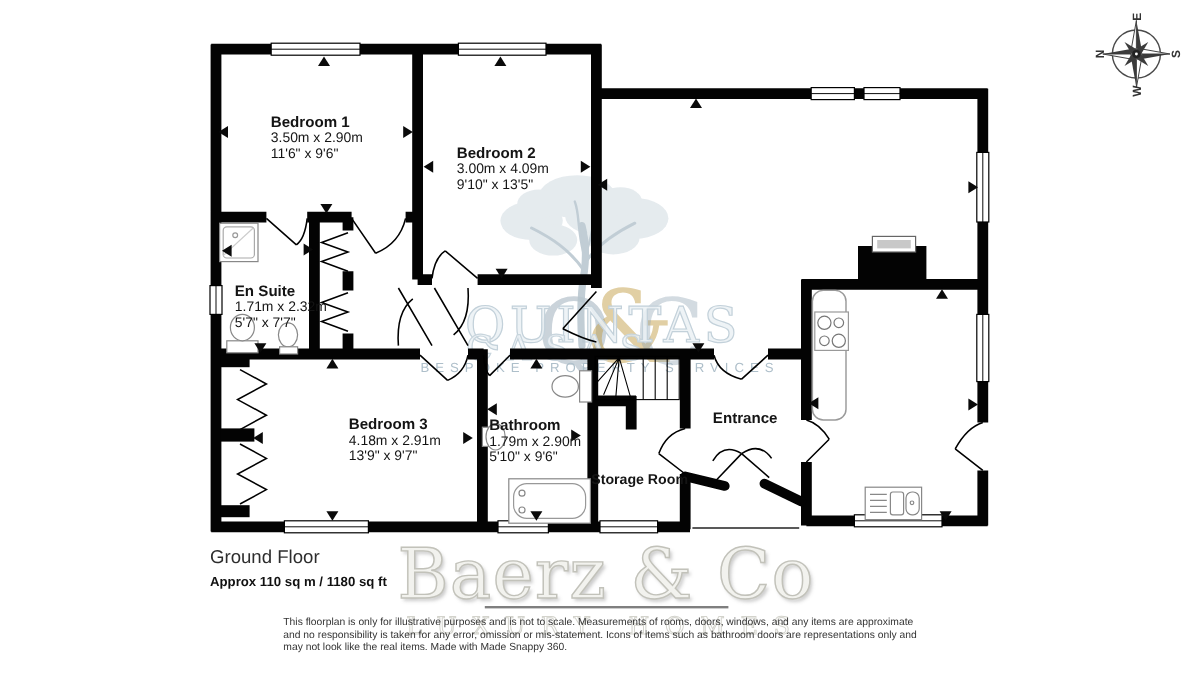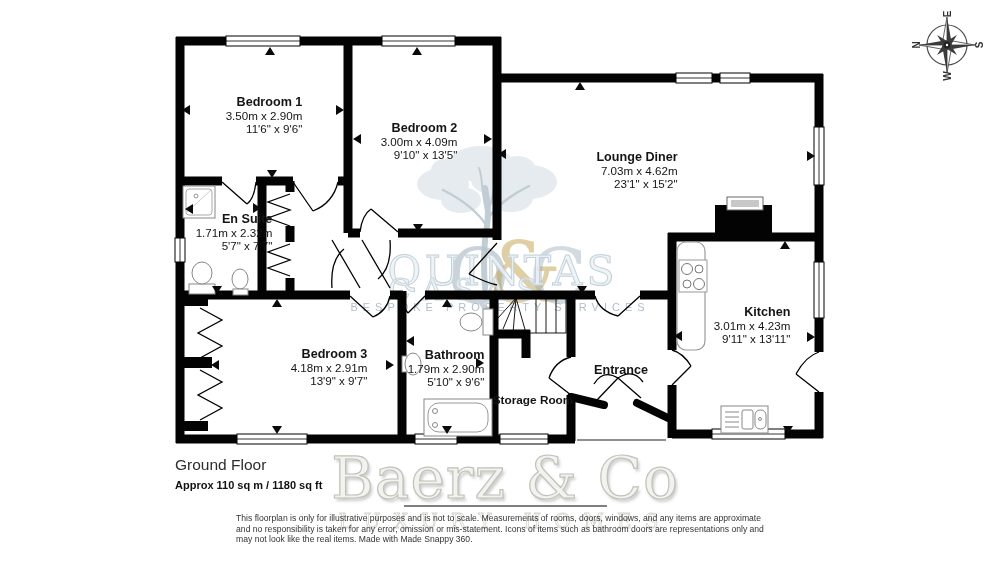--- a/index.html
+++ b/index.html
@@ -4,21 +4,21 @@
 <style>
   html,body{margin:0;padding:0;background:#fff;width:1000px;height:562px;overflow:hidden;
             font-family:"Liberation Sans", sans-serif;}
   #stage{position:relative;width:1000px;height:562px;background:#fff;}
   
   .wm-layer{position:absolute;left:0;top:0;width:1000px;height:562px;z-index:0;}
   #plan-svg{position:absolute;left:0;top:0;z-index:1;}
   .labels{position:absolute;left:0;top:0;width:1000px;height:562px;z-index:2;pointer-events:none;}
   .footer{position:absolute;left:0;top:0;width:1000px;height:562px;z-index:3;pointer-events:none;}
   
-  .room-label{position:absolute;transform:translate(-50%,-50%);text-align:right;
+  .room-label{position:absolute;transform:translate(-50%,-50%);text-align:left;
               color:#141414;font-size:11.6px;line-height:13px;white-space:nowrap;}
   .room-label .rname{font-weight:bold;font-size:12.6px;display:block;}
   .room-label .rdim{display:block;}
   
   .wm{position:absolute;font-family:"DejaVu Serif", serif;}
   .wm-q{left:447px;top:232px;font-size:76px;color:rgba(128,150,166,.42);}
   .wm-amp{left:487px;top:224px;font-size:84px;color:rgba(193,154,64,.48);}
   .wm-c{left:529px;top:232px;font-size:76px;color:rgba(140,160,175,.38);}
   .wm-word-top{left:503px;top:247px;transform:translateX(-50%);font-size:41px;letter-spacing:4px;
                color:rgba(235,241,245,.85);-webkit-text-stroke:1px #c3d1da;}
@@ -286,46 +286,36 @@
     <div class="room-label" style="left:264px;top:115px;">
       <span class="rname">Bedroom 1</span>
       <span class="rdim">3.50m x 2.90m</span>
       <span class="rdim">11'6" x 9'6"</span>
     </div>
     <div class="room-label" style="left:419px;top:141px;">
       <span class="rname">Bedroom 2</span>
       <span class="rdim">3.00m x 4.09m</span>
       <span class="rdim">9'10" x 13'5"</span>
     </div>
-    <div class="room-label" style="left:637px;top:170px;">
-      <span class="rname">Lounge Diner</span>
-      <span class="rdim">7.03m x 4.62m</span>
-      <span class="rdim">23'1" x 15'2"</span>
-    </div>
-    <div class="room-label" style="left:222px;top:232px;padding-left:24px;">
+    <div class="room-label" style="left:222px;top:256px;padding-left:24px;">
       <span class="rname">En Suite</span>
       <span class="rdim">1.71m x 2.32m</span>
       <span class="rdim">5'7" x 7'7"</span>
     </div>
     <div class="room-label" style="left:329px;top:367px;">
       <span class="rname">Bedroom 3</span>
       <span class="rdim">4.18m x 2.91m</span>
       <span class="rdim">13'9" x 9'7"</span>
     </div>
     <div class="room-label" style="left:446px;top:368px;">
       <span class="rname">Bathroom</span>
       <span class="rdim">1.79m x 2.90m</span>
       <span class="rdim">5'10" x 9'6"</span>
     </div>
-    <div class="room-label" style="left:752px;top:325px;">
-      <span class="rname">Kitchen</span>
-      <span class="rdim">3.01m x 4.23m</span>
-      <span class="rdim">9'11" x 13'11"</span>
-    </div>
-    <div class="room-label" style="left:621px;top:370px;">
+    <div class="room-label" style="left:621px;top:349px;">
       <span class="rname">Entrance</span>
     </div>
     <div class="room-label" style="left:533px;top:400px;">
       <span class="rname" style="font-size:11.8px;">Storage Room</span>
     </div>
   </div>
 
   <div class="footer">
     <div class="floor-label">Ground Floor</div>
     <div class="floor-area">Approx 110 sq m / 1180 sq ft</div>

